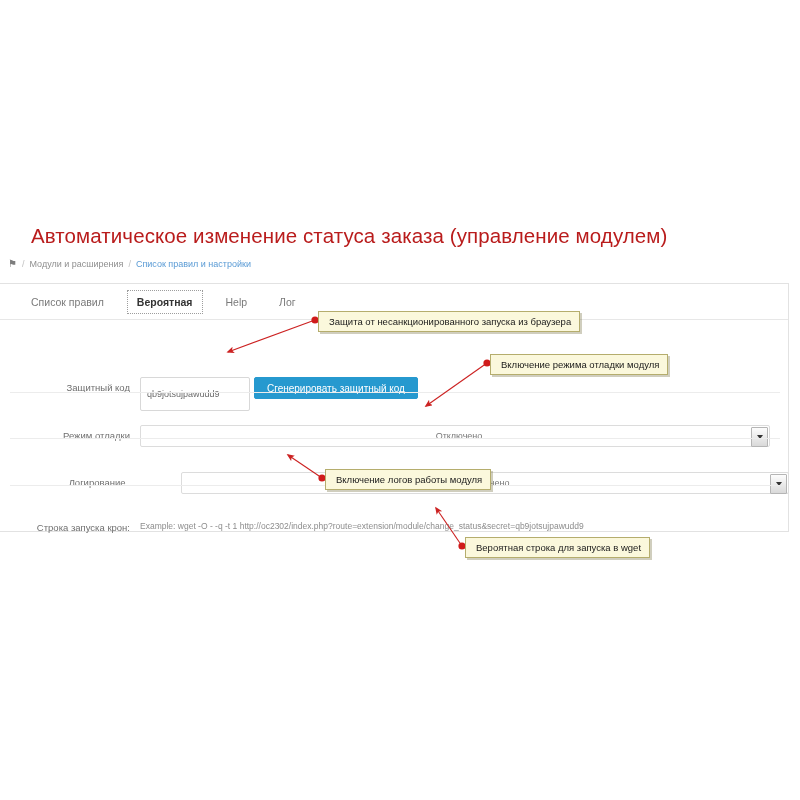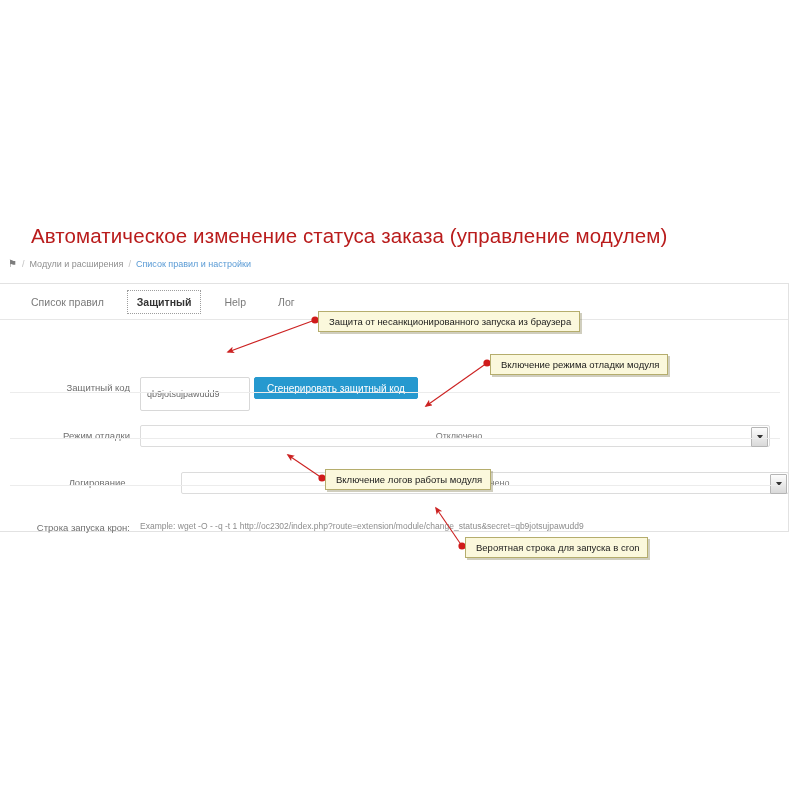--- a/index.html
+++ b/index.html
@@ -150,21 +150,21 @@
     <span class="sep">/</span>
     <span class="crumb">Модули и расширения</span>
     <span class="sep">/</span>
     <span class="crumb link">Список правил и настройки</span>
   </div>
 
   <div class="panel">
 
     <div class="tabs">
       <div class="tab">Список правил</div>
-      <div class="tab active">Защитный</div>
+      <div class="tab active">Вероятная</div>
       <div class="tab">Help</div>
       <div class="tab">Лог</div>
     </div>
 
     <div class="form-row" style="top:69px;">
       <div class="ctrl-label">Защитный код</div>
       <input class="text-input" type="text" value="qb9jotsujpawudd9" style="">
       <button class="btn-primary">Сгенерировать защитный код</button>
     </div>
 
@@ -220,15 +220,15 @@
     <line x1="462" y1="546" x2="436" y2="508" stroke="#cc2222" stroke-width="1.1" marker-end="url(#arrowhead)"></line>
     <circle cx="462" cy="546" r="3.6" fill="#d01b1b"></circle>
   </svg>
 
   <div class="callout" style="left:318px;top:311px;">Защита от несанкционированного запуска из браузера</div>
 
   <div class="callout" style="left:490px;top:354px;">Включение режима отладки модуля</div>
 
   <div class="callout" style="left:325px;top:469px;">Включение логов работы модуля</div>
 
-  <div class="callout" style="left:465px;top:537px;">Вероятная строка для запуска в cron</div>
+  <div class="callout" style="left:465px;top:537px;">Вероятная строка для запуска в wget</div>
 
 </div>
 
 </body></html>

